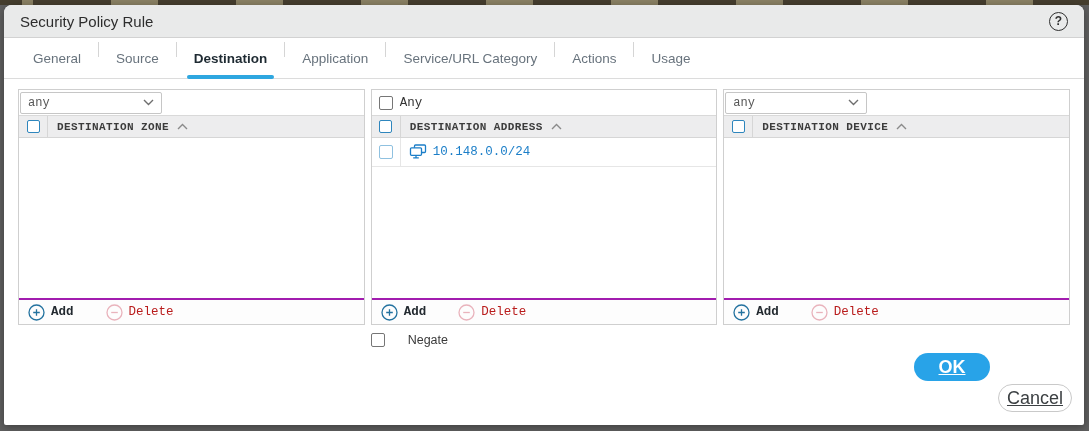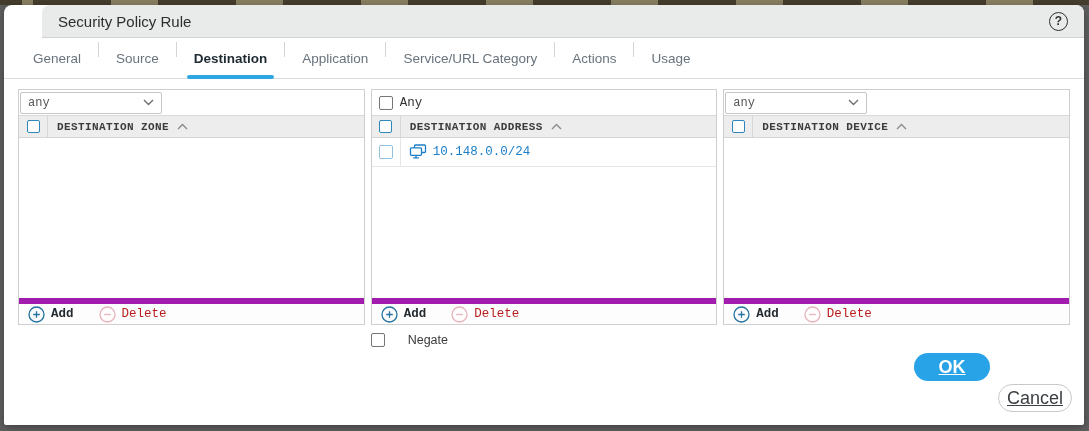--- a/index.html
+++ b/index.html
@@ -17,21 +17,21 @@
   }
   .dialog {
     position: absolute; left: 4px; top: 5px; width: 1080px; height: 420px;
     background: #fff; border-radius: 8px 8px 2px 2px;
     box-shadow: 0 2px 8px rgba(0,0,0,0.35);
   }
   
   .titlebar {
     height: 33px; background: var(--titlebar-gray, #e9eaea);
     border-bottom: 1px solid #d2d2d2; border-radius: 8px 8px 0 0;
-    display: flex; align-items: center; padding: 0 16px; margin-left: 38px;
+    display: flex; align-items: center; padding: 0 16px;
   }
   .title { font-size: 15px; color: #2d2d2d; }
   .help-icon {
     margin-left: auto; width: 19px; height: 19px; border: 1.7px solid #2f2f2f;
     border-radius: 50%; display: flex; align-items: center; justify-content: center;
     font-size: 12px; font-weight: bold; color: #2f2f2f; cursor: pointer;
   }
   
   .tabs {
     display: flex; align-items: flex-start; height: 41px; padding: 4px 0 0 24px;
@@ -78,22 +78,22 @@
     padding-left: 9px; font-size: 11px; font-weight: bold; color: #3c3c3c;
     letter-spacing: 0.4px; white-space: nowrap;
   }
   .sort-icon { margin-left: 8px; display: flex; cursor: pointer; }
   .panel-body { flex: 1; overflow: hidden; }
   .grid-row { height: 29px; display: flex; align-items: center; border-bottom: 1px solid #e6e6e6; }
   .grid-row .cb-cell { border-right: 1px solid #e6e6e6; }
   .addr-icon { margin: 0 6px 0 8px; display: flex; flex: none; }
   .addr-link { font-size: 12.5px; color: var(--link-blue, #1b7ec8); cursor: pointer; text-decoration: none; }
   .panel-footer {
-    height: 26px; border-top: 6px solid #a21caf; background: #fdfdfd;
-    display: flex; align-items: center; padding: 0 9px; gap: 25px; flex: none;
+    height: 26px; border-top: 2px solid #a21caf; background: #fdfdfd;
+    display: flex; align-items: center; padding: 0 9px; gap: 32px; flex: none;
   }
   .btn-add, .btn-delete { display: flex; align-items: center; gap: 6px; cursor: pointer; }
   .btn-add span { font-size: 12.5px; font-weight: bold; color: #22292f; }
   .btn-delete span { font-size: 12.5px; color: #b91c1c; }
   
   .negate-strip { display: flex; gap: 6px; padding: 8px 14px 0 14px; }
   .negate-cell { flex: 1; min-width: 0; }
   .negate-wrap { display: flex; align-items: center; gap: 23px; font-size: 12.5px; color: #3a3a3a; }
   
   .dialog-actions { position: absolute; right: 12px; bottom: 13px; display: flex; gap: 8px; }

